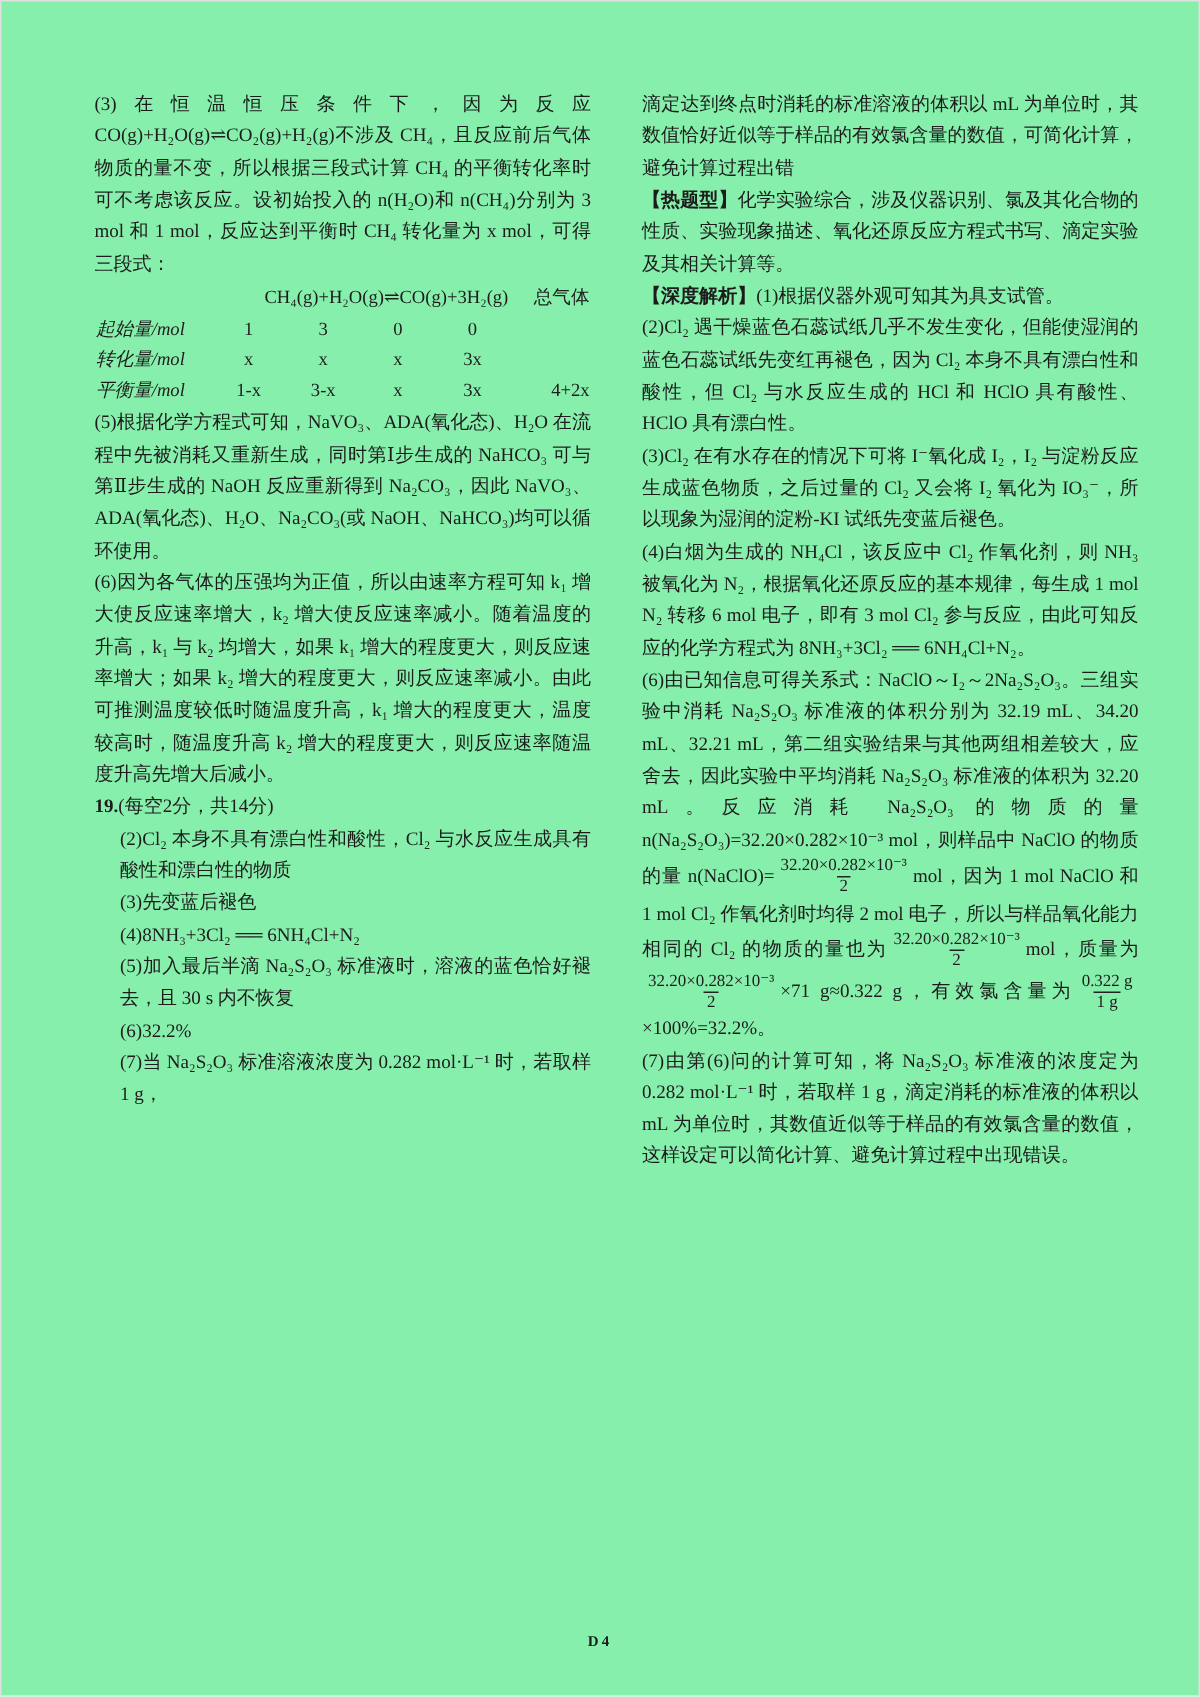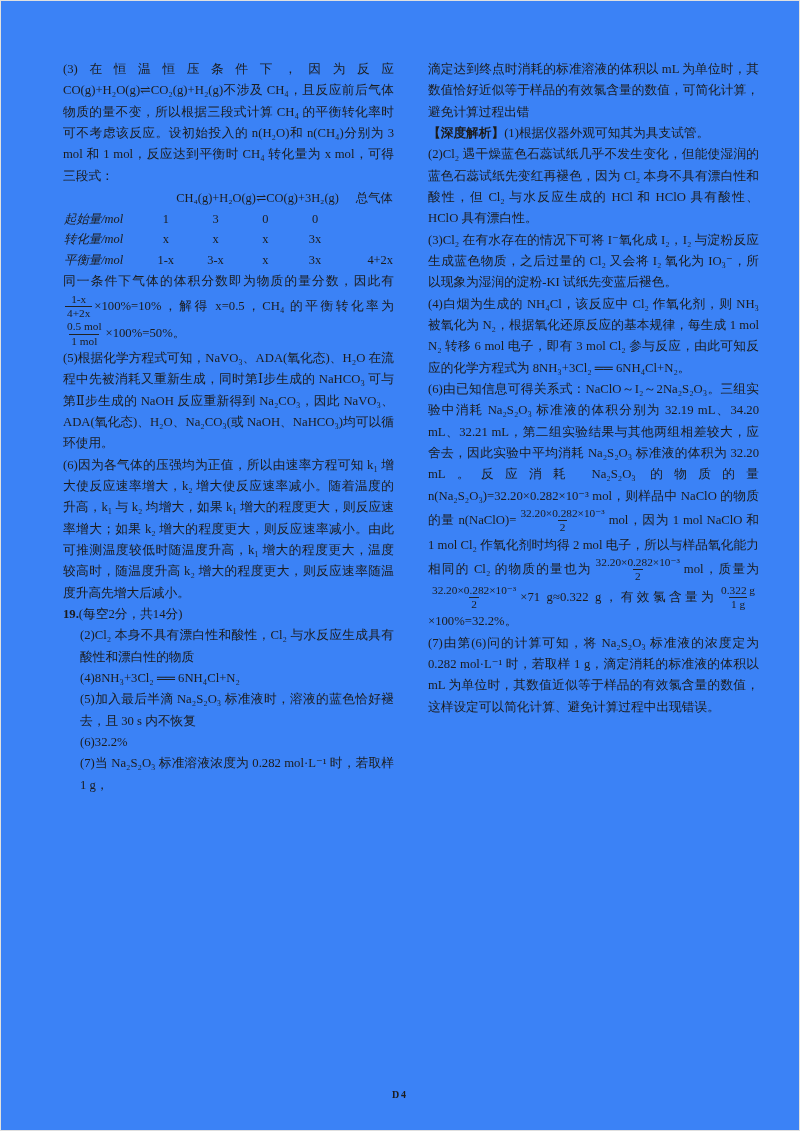--- a/index.html
+++ b/index.html
@@ -1,19 +1,19 @@
 <!DOCTYPE html>
 <html><head>
 <meta charset="utf-8">
 <style>
   * { margin: 0; padding: 0; box-sizing: border-box; }
   html, body { background: #ffffff; }
   .page {
     width: 800px; height: 1131px;
-    background: #3b82f6;
+    background: #86efac;
     border: 1px solid #e0e0e0;
     position: relative;
     font-family: "Liberation Serif", "DejaVu Serif", serif;
     color: #1c1c1c;
     overflow: hidden;
   }
   .columns {
     display: flex;
     gap: 34px;
     padding: 58px 40px 0 62px;
@@ -95,50 +95,45 @@
           <td class="ts-label">平衡量/mol</td>
           <td class="ts-val">1-x</td>
           <td class="ts-val">3-x</td>
           <td class="ts-val">x</td>
           <td class="ts-val">3x</td>
           <td class="ts-total">4+2x</td>
         </tr>
       </tbody>
         </table>
 
-      <p class="para">
-        <span>同一条件下气体的体积分数即为物质的量分数，因此有</span><span class="frac">
-            <span class="fn">1-x</span>
-            <span class="fd">4+2x</span>
-          </span><span>×100%=10%，解得 x=0.5，CH₄ 的平衡转化率为</span><span class="frac">
-            <span class="fn">0.5 mol</span>
-            <span class="fd">1 mol</span>
-          </span><span>×100%=50%。</span>
-      </p>
 
       <p class="para">(5)根据化学方程式可知，NaVO₃、ADA(氧化态)、H₂O 在流程中先被消耗又重新生成，同时第Ⅰ步生成的 NaHCO₃ 可与第Ⅱ步生成的 NaOH 反应重新得到 Na₂CO₃，因此 NaVO₃、ADA(氧化态)、H₂O、Na₂CO₃(或 NaOH、NaHCO₃)均可以循环使用。</p>
       <p class="para">(6)因为各气体的压强均为正值，所以由速率方程可知 k₁ 增大使反应速率增大，k₂ 增大使反应速率减小。随着温度的升高，k₁ 与 k₂ 均增大，如果 k₁ 增大的程度更大，则反应速率增大；如果 k₂ 增大的程度更大，则反应速率减小。由此可推测温度较低时随温度升高，k₁ 增大的程度更大，温度较高时，随温度升高 k₂ 增大的程度更大，则反应速率随温度升高先增大后减小。</p>
 
       <div>
         <p class="para q19-head">
           <b>19.</b><span>(每空2分，共14分)</span>
         </p>
         <div class="q19-list">
           <p class="para">(2)Cl₂ 本身不具有漂白性和酸性，Cl₂ 与水反应生成具有酸性和漂白性的物质</p>
+          <p class="para">(3)先变蓝后褪色</p>
           <p class="para">(4)8NH₃+3Cl₂ ══ 6NH₄Cl+N₂</p>
           <p class="para">(5)加入最后半滴 Na₂S₂O₃ 标准液时，溶液的蓝色恰好褪去，且 30 s 内不恢复</p>
           <p class="para">(6)32.2%</p>
           <p class="para">(7)当 Na₂S₂O₃ 标准溶液浓度为 0.282 mol·L⁻¹ 时，若取样 1 g，</p>
         </div>
       </div>
     </div>
 
     <div class="col">
       <p class="para">滴定达到终点时消耗的标准溶液的体积以 mL 为单位时，其数值恰好近似等于样品的有效氯含量的数值，可简化计算，避免计算过程出错</p>
 
+      <p class="para">
+        <b class="tag">【热题型】</b><span>化学实验综合，涉及仪器识别、氯及其化合物的性质、实验现象描述、氧化还原反应方程式书写、滴定实验及其相关计算等。</span>
+      </p>
 
       <p class="para">
         <b class="tag">【深度解析】</b><span>(1)根据仪器外观可知其为具支试管。</span>
       </p>
 
       <p class="para">(2)Cl₂ 遇干燥蓝色石蕊试纸几乎不发生变化，但能使湿润的蓝色石蕊试纸先变红再褪色，因为 Cl₂ 本身不具有漂白性和酸性，但 Cl₂ 与水反应生成的 HCl 和 HClO 具有酸性、HClO 具有漂白性。</p>
       <p class="para">(3)Cl₂ 在有水存在的情况下可将 I⁻氧化成 I₂，I₂ 与淀粉反应生成蓝色物质，之后过量的 Cl₂ 又会将 I₂ 氧化为 IO₃⁻，所以现象为湿润的淀粉-KI 试纸先变蓝后褪色。</p>
       <p class="para">(4)白烟为生成的 NH₄Cl，该反应中 Cl₂ 作氧化剂，则 NH₃ 被氧化为 N₂，根据氧化还原反应的基本规律，每生成 1 mol N₂ 转移 6 mol 电子，即有 3 mol Cl₂ 参与反应，由此可知反应的化学方程式为 8NH₃+3Cl₂ ══ 6NH₄Cl+N₂。</p>
 
       <p class="para">

